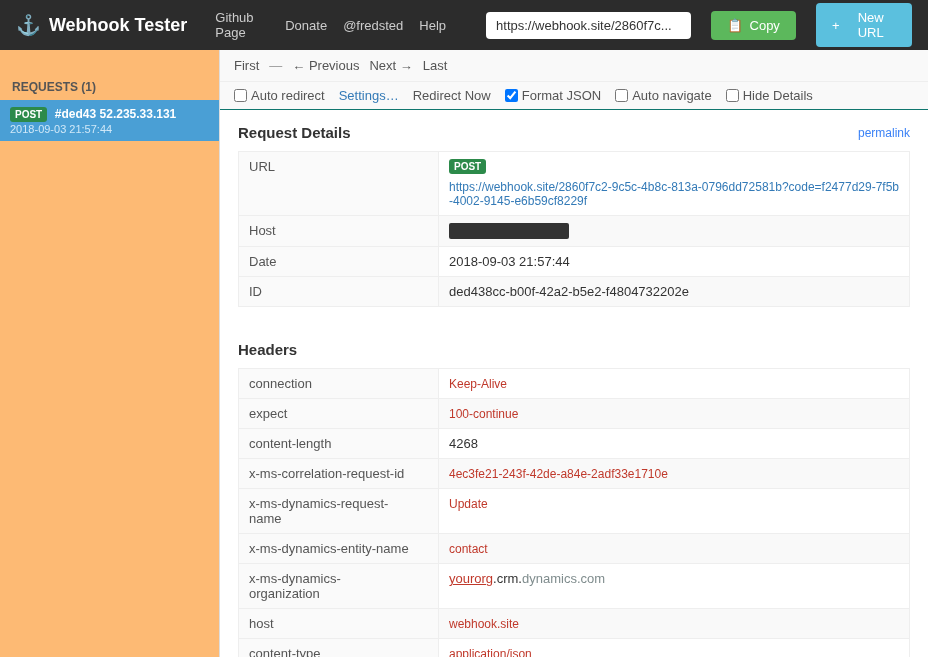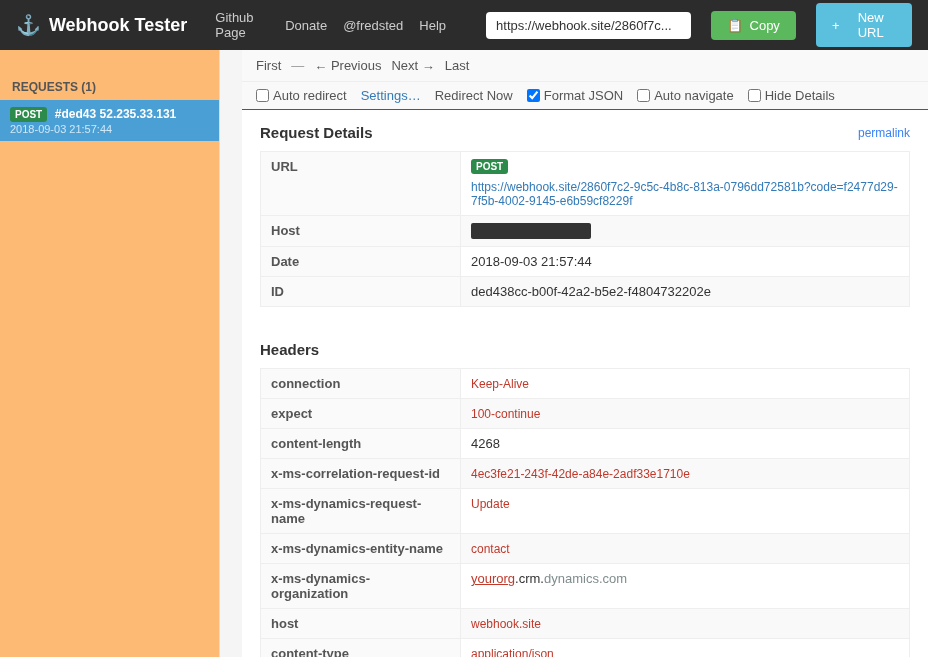--- a/index.html
+++ b/index.html
@@ -107,21 +107,20 @@
       font-size: 11px;
       color: #d0e8f8;
       margin-top: 2px;
     }
 
     
     .content {
       flex: 1;
       overflow-y: auto;
       background: #fff;
-      margin-left: 22px;
     }
 
     
     .nav-bar {
       display: flex;
       align-items: center;
       padding: 8px 14px;
       gap: 10px;
       border-bottom: 1px solid #eee;
       background: #f9f9f9;
@@ -189,21 +188,21 @@
     }
     .detail-table td {
       padding: 7px 10px;
       border: 1px solid #eee;
       vertical-align: top;
       font-size: 13px;
     }
     .detail-table td:first-child {
       width: 200px;
       color: #555;
-      font-weight: 700;
+      font-weight: 400;
       background: #fafafa;
     }
 
     .url-cell {
       display: flex;
       align-items: flex-start;
       gap: 6px;
       flex-wrap: wrap;
     }
     .post-badge {

